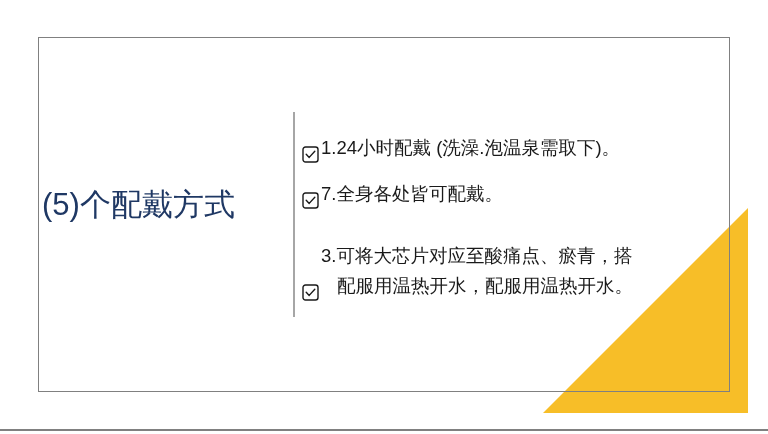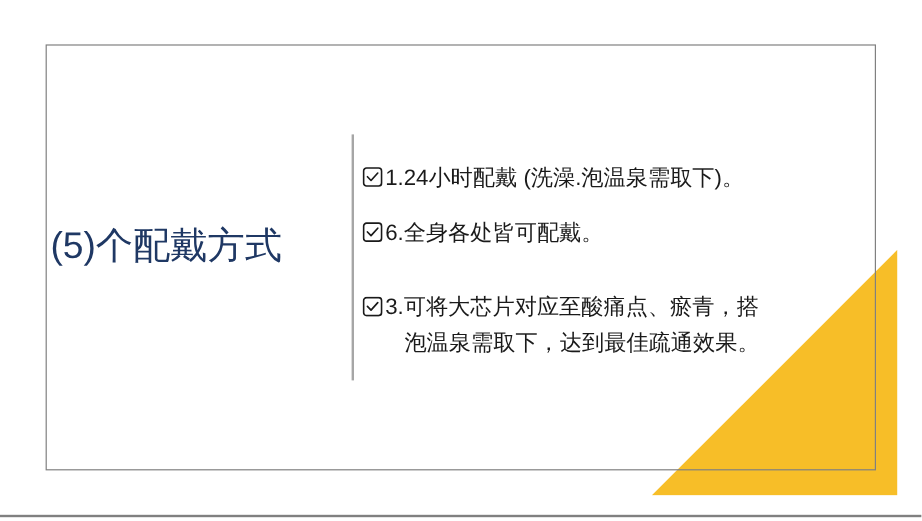--- a/index.html
+++ b/index.html
@@ -75,21 +75,21 @@
   .checklist {
     position: absolute;
     left: 302px;
     top: 133px;
     width: 412px;
     z-index: 4;
   }
 
   .check-item {
     display: flex;
-    align-items: flex-start;
+    align-items: flex-end;
     margin-bottom: 16px;
     color: #1a1a1a;
     font-size: 18.5px;
     line-height: 30px;
   }
   .check-item:last-child { margin-bottom: 0; margin-top: 32px; }
 
   .check-box-icon {
     flex: 0 0 auto;
     width: 17px;
@@ -145,33 +145,33 @@
       <span class="check-text">1.24小时配戴 (洗澡.泡温泉需取下)。</span>
     </div>
 
     <div class="check-item">
       <span class="check-box-icon">
         <svg width="17" height="17" viewBox="0 0 17 17" xmlns="http://www.w3.org/2000/svg">
           <rect x="1" y="1" width="15" height="15" rx="2.5" ry="2.5" fill="none" stroke="#1a1a1a" stroke-width="1.4"></rect>
           <path d="M4.2 8.3 L7.2 11.4 L12.8 5.2" fill="none" stroke="#1a1a1a" stroke-width="1.4" stroke-linecap="round" stroke-linejoin="round"></path>
         </svg>
       </span>
-      <span class="check-text">6.全身各处皆可配戴。</span>
+      <span class="check-text">7.全身各处皆可配戴。</span>
     </div>
 
     <div class="check-item">
       <span class="check-box-icon">
         <svg width="17" height="17" viewBox="0 0 17 17" xmlns="http://www.w3.org/2000/svg">
           <rect x="1" y="1" width="15" height="15" rx="2.5" ry="2.5" fill="none" stroke="#1a1a1a" stroke-width="1.4"></rect>
           <path d="M4.2 8.3 L7.2 11.4 L12.8 5.2" fill="none" stroke="#1a1a1a" stroke-width="1.4" stroke-linecap="round" stroke-linejoin="round"></path>
         </svg>
       </span>
       <span class="check-text">
         <span>3.可将大芯片对应至酸痛点、瘀青，搭</span>
-        <span class="wrap-line">泡温泉需取下，达到最佳疏通效果。</span>
+        <span class="wrap-line">配服用温热开水，配服用温热开水。</span>
       </span>
     </div>
 
   </div>
 
   <div class="bottom-rule"></div>
 
 </div>
 
 </body></html>

